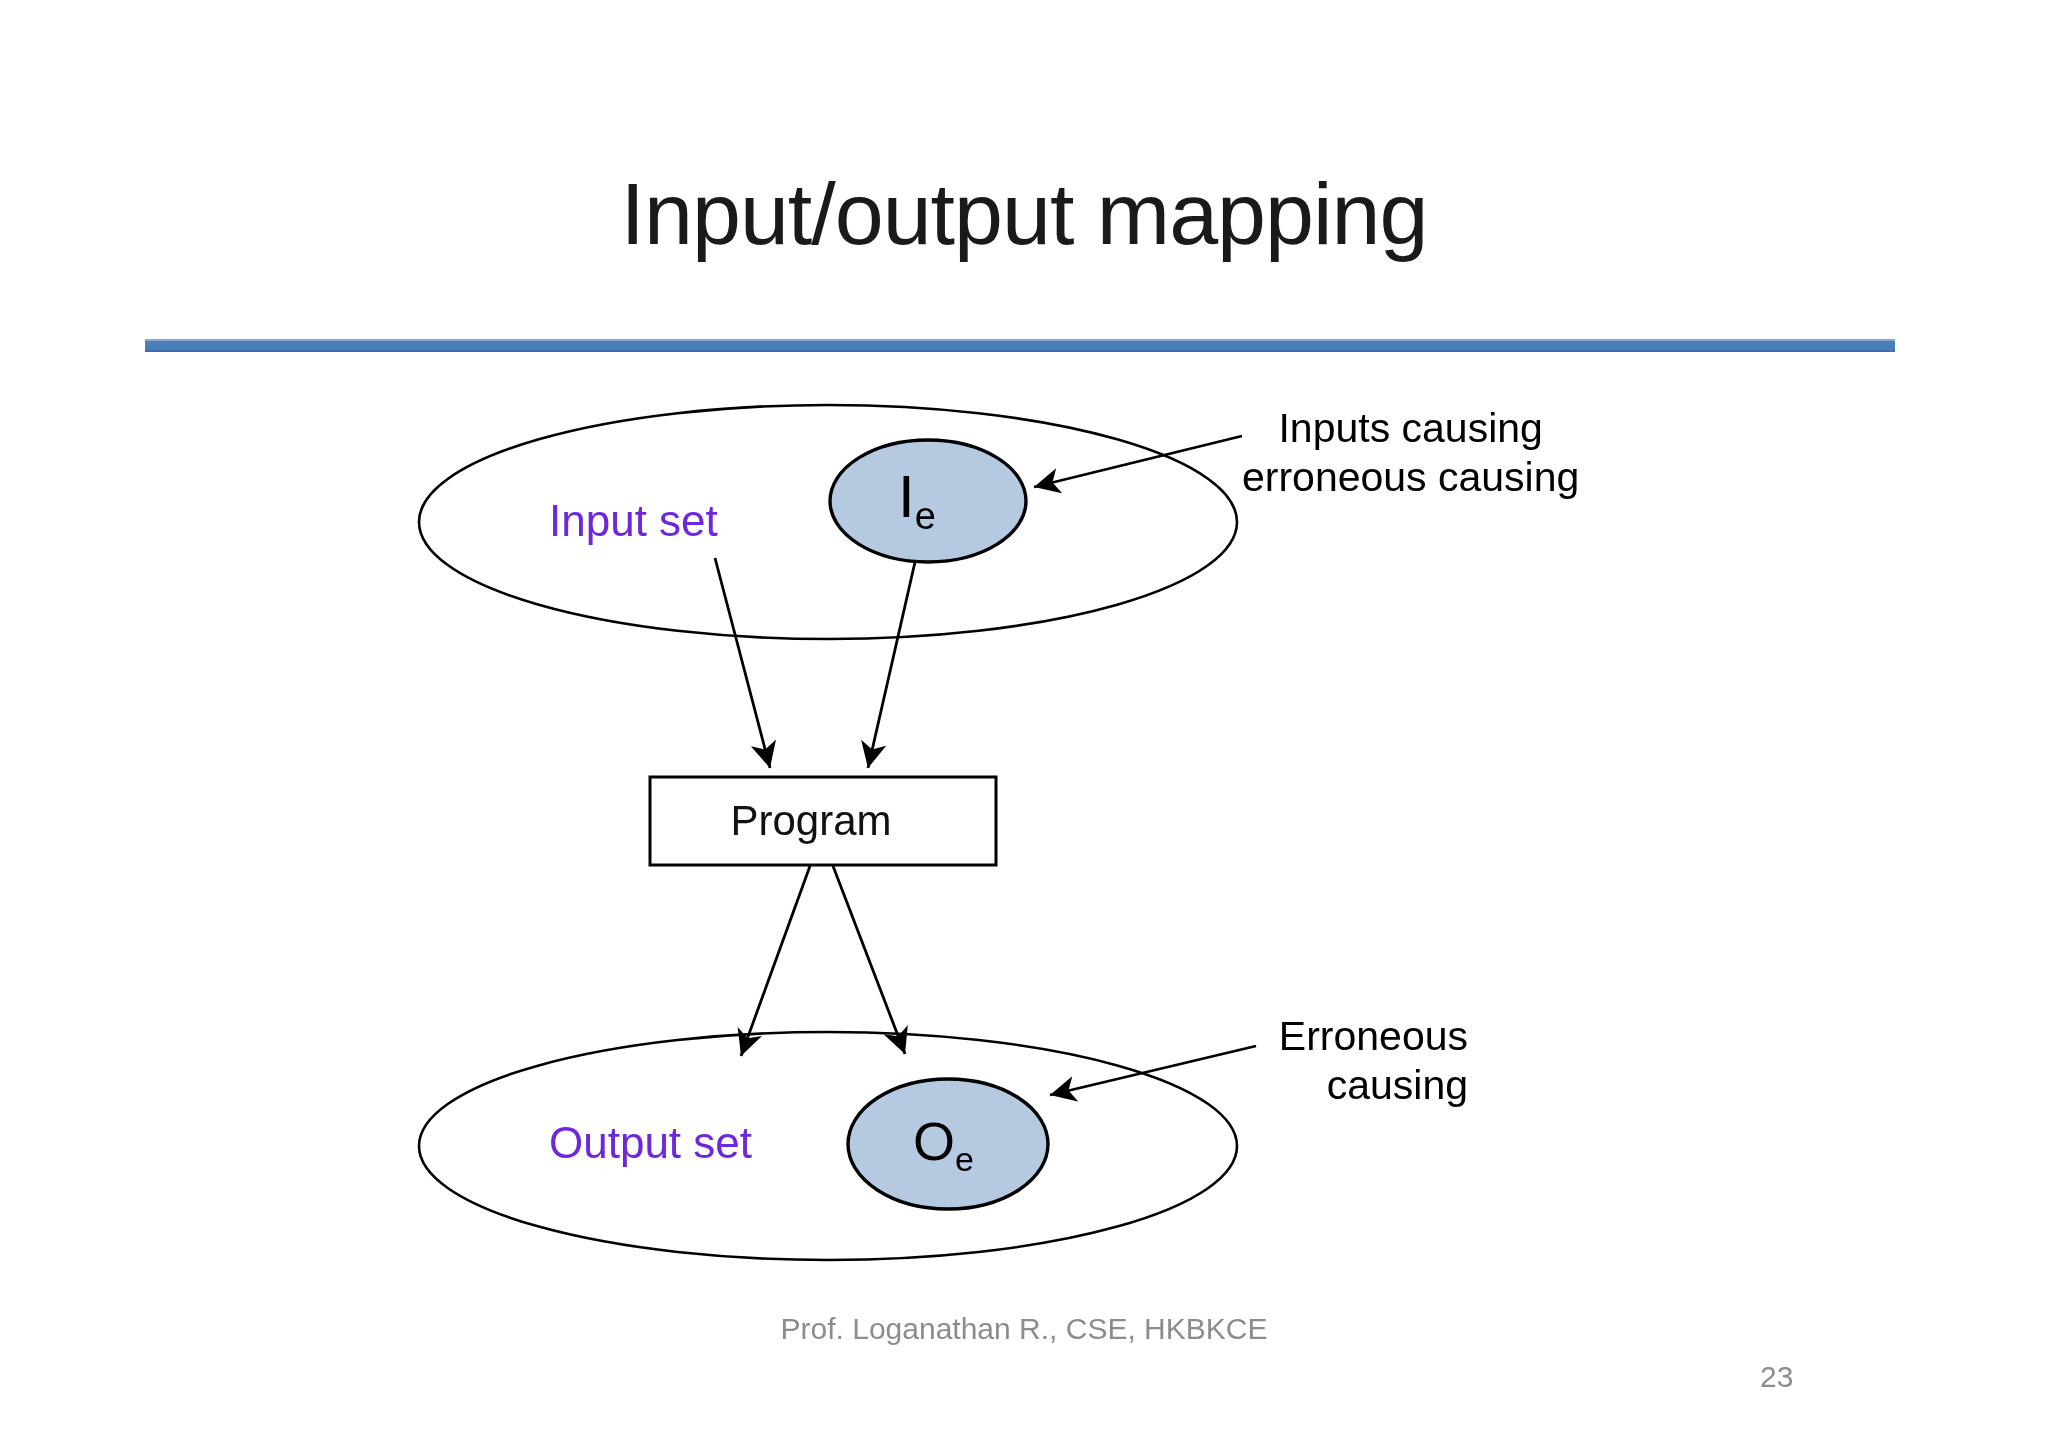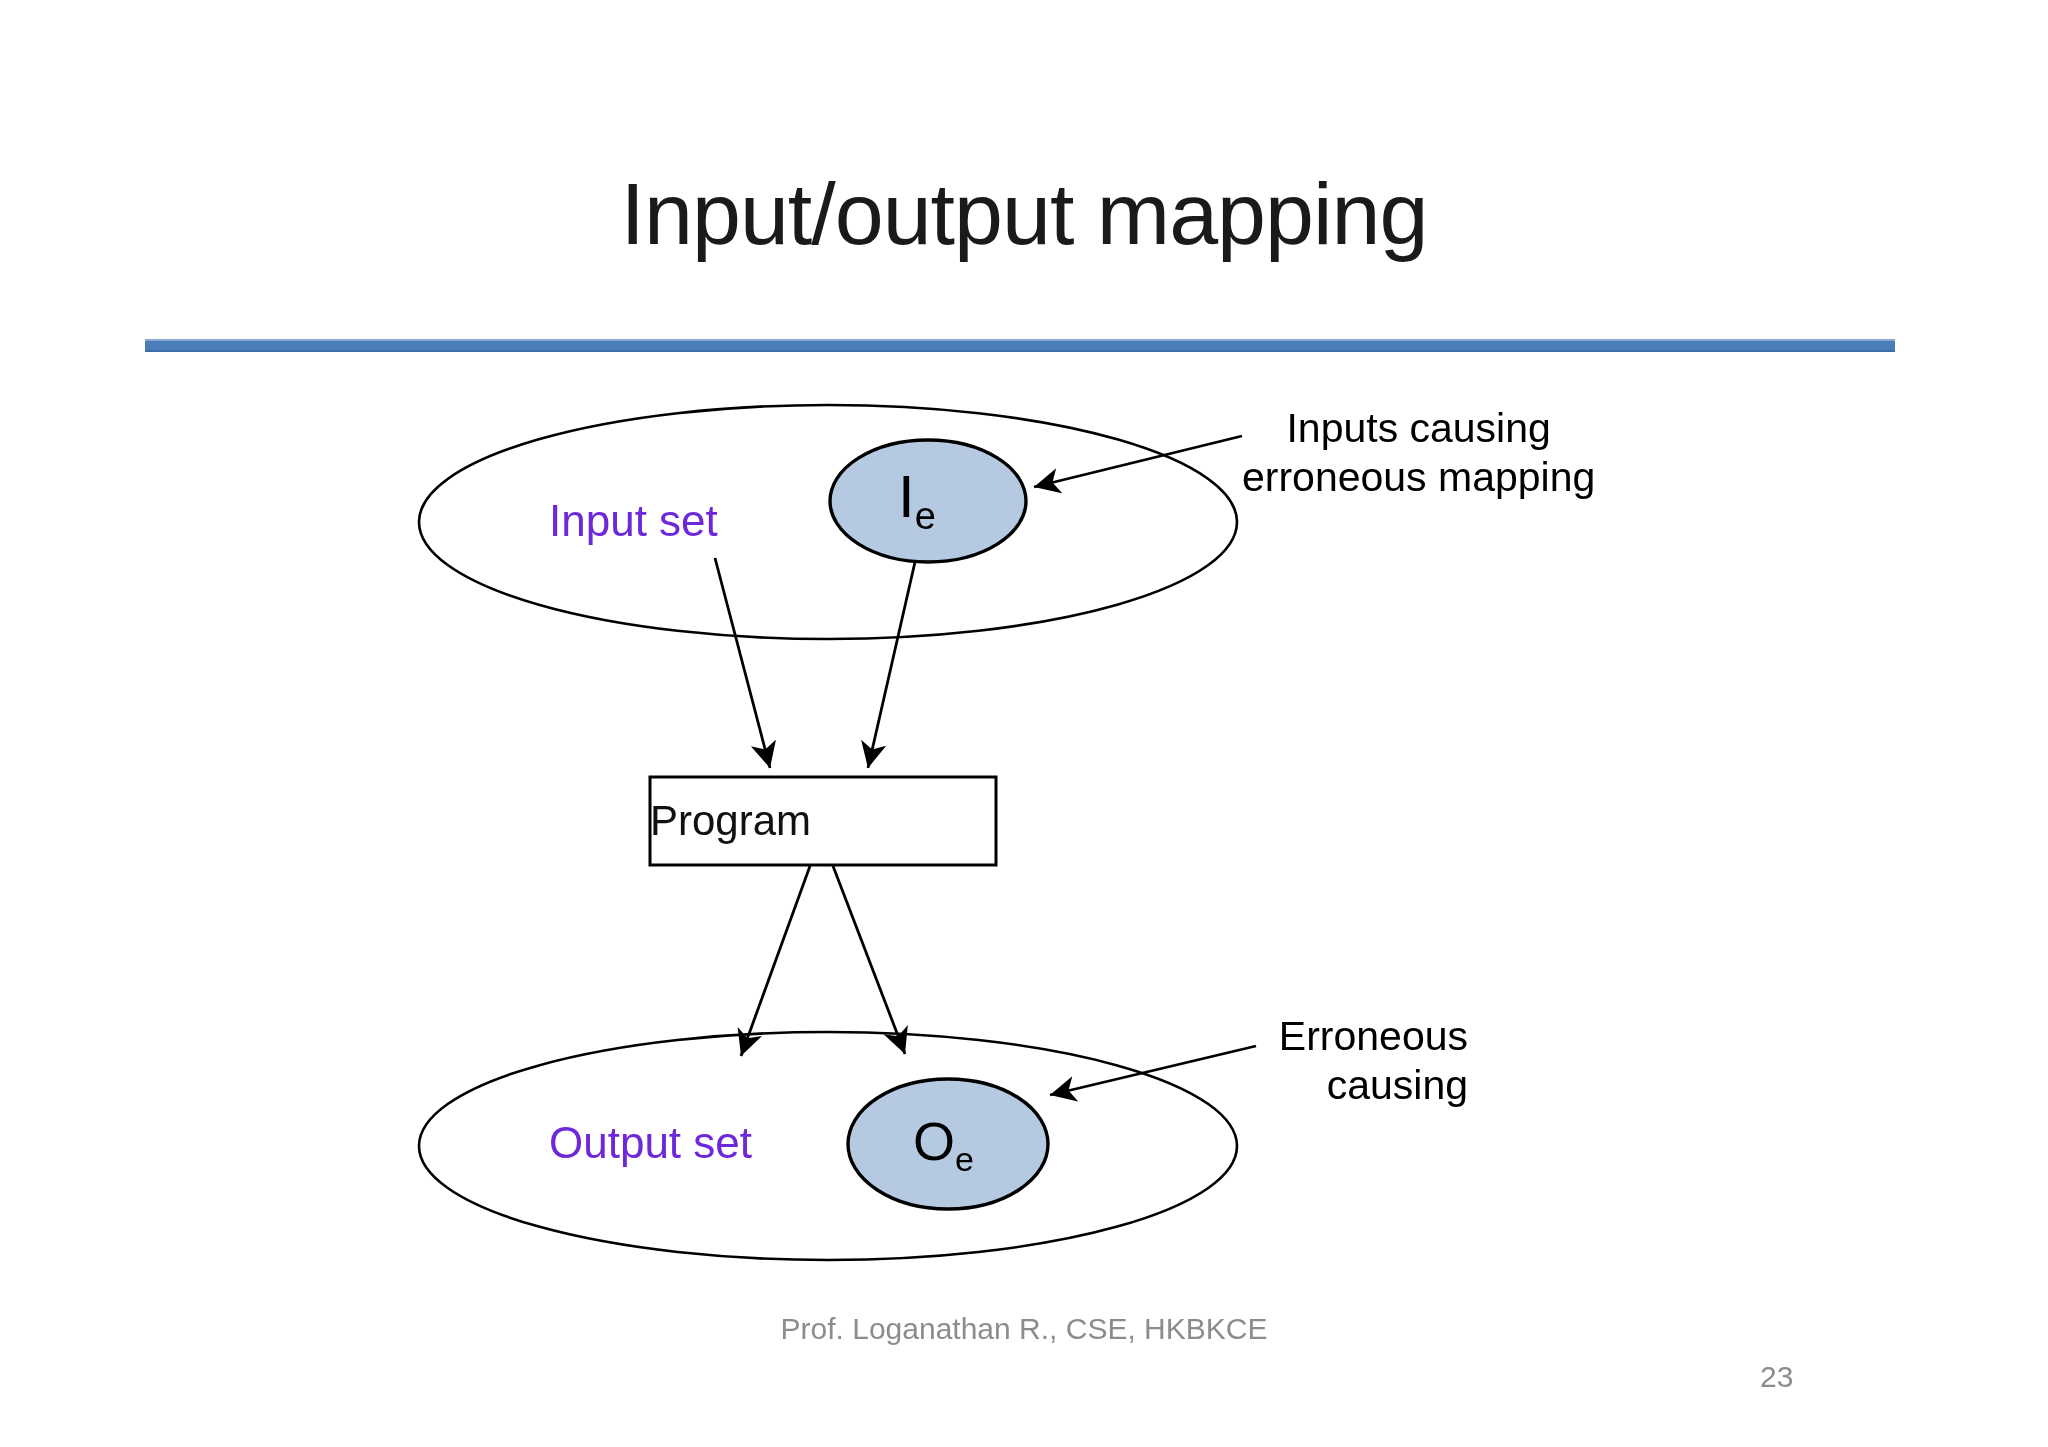--- a/index.html
+++ b/index.html
@@ -50,21 +50,21 @@
     white-space: nowrap;
   }
   .set-label { font-size: 44px; }
   .program-label {
     position: absolute;
     left: 650px;
     top: 777px;
     width: 322px;
     height: 88px;
     line-height: 88px;
-    text-align: left;
+    text-align: center;
     font-size: 42px;
   }
   .annotation {
     position: absolute;
     font-size: 41px;
     line-height: 49px;
     color: #000000;
   }
   .annotation.left-aligned { text-align: center; }
   .annotation.centered { text-align: right; }
@@ -144,21 +144,21 @@
   <div class="lbl set-label" style="left:549px; top:1118px;">Output set</div>
 
   <div class="program-label">Program</div>
 
   <div class="subset-label ie" style="left:898px; top:462px;"><span class="sym">I</span><span class="sub">e</span></div>
 
   <div class="subset-label oe" style="left:913px; top:1110px;"><span class="sym">O</span><span class="sub">e</span></div>
 
   <div class="annotation left-aligned" style="left:1242px; top:404px;">
     <div>Inputs causing</div>
-    <div>erroneous mapping</div>
+    <div>erroneous causing</div>
   </div>
 
   <div class="annotation centered" style="left:1238px; top:1012px; width:230px;">
     <div>Erroneous</div>
     <div>causing</div>
   </div>
 
   <div class="footer-credit">Prof. Loganathan R., CSE, HKBKCE</div>
   <div class="page-number">23</div>
 

